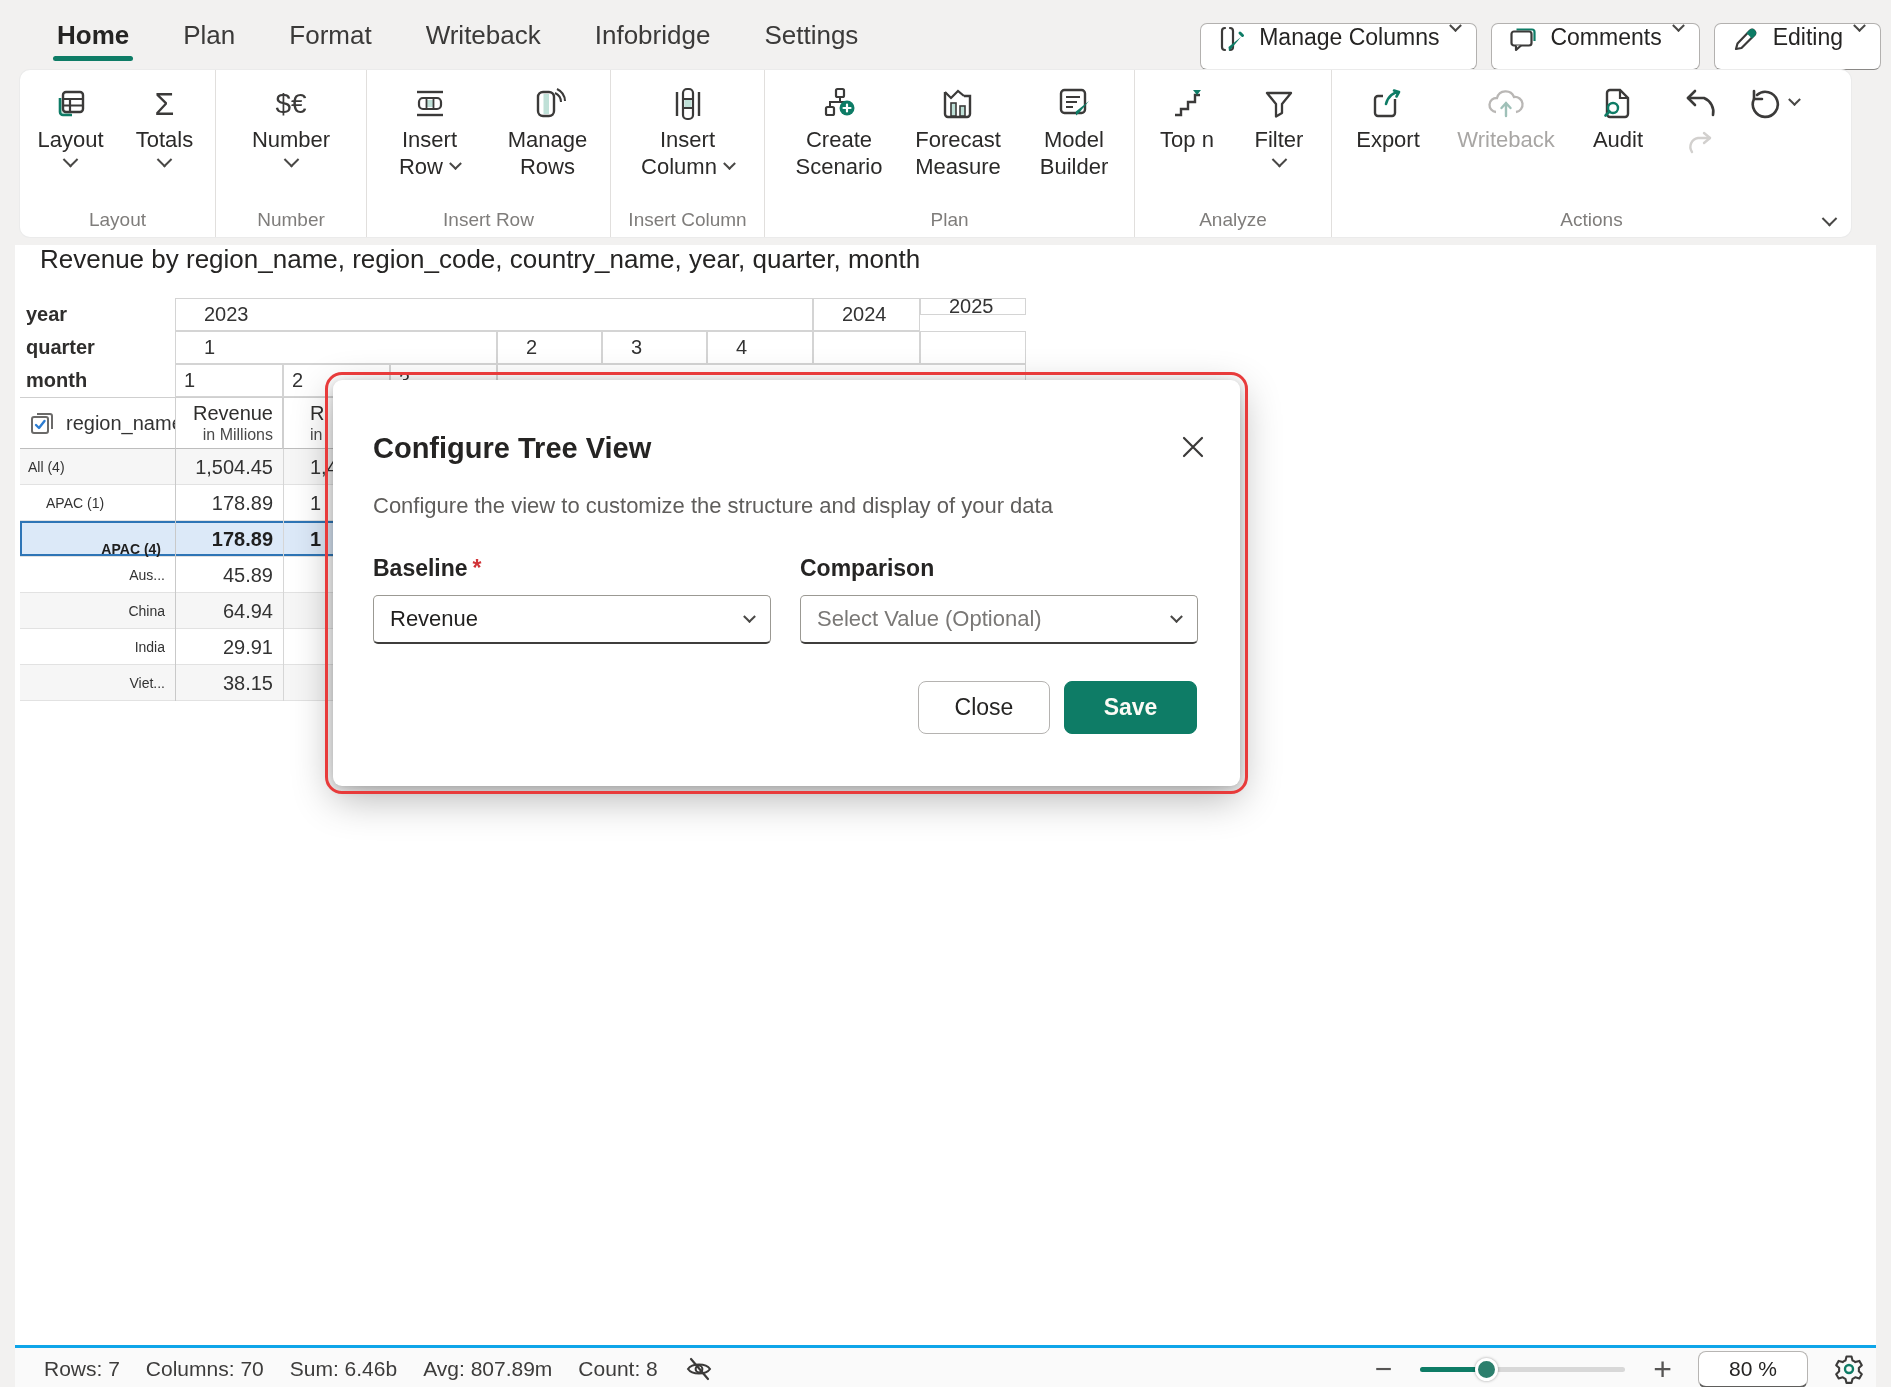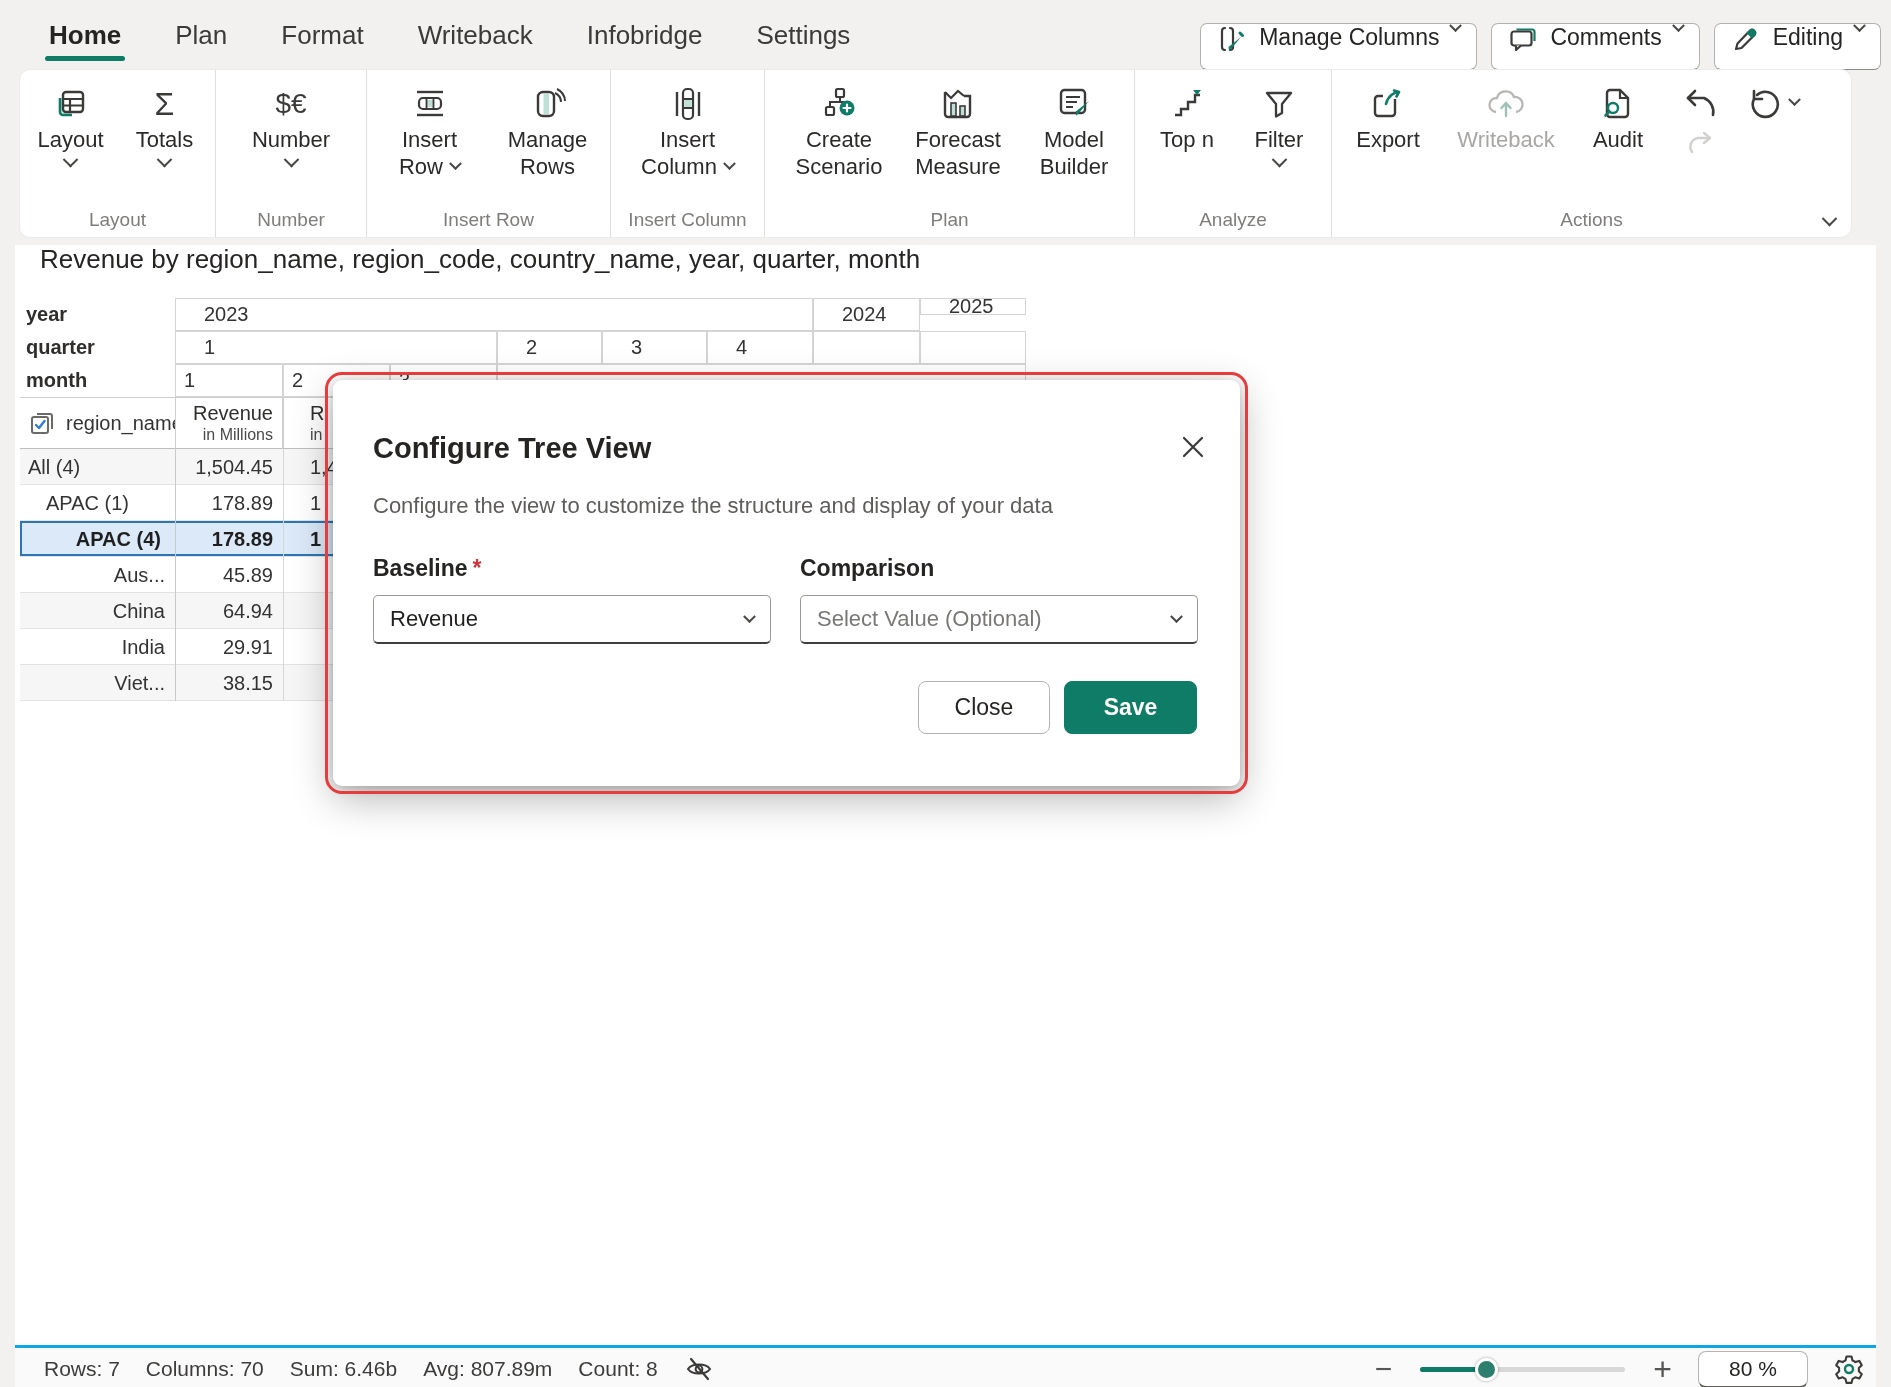--- a/index.html
+++ b/index.html
@@ -4,21 +4,21 @@
 <style>
   * { margin:0; padding:0; box-sizing:border-box; }
   html,body { background:#e9e9e9; }
   body { font-family:"Liberation Sans","DejaVu Sans",sans-serif; }
   .screen { position:relative; width:1891px; height:1387px; background:#f2f1f0; overflow:hidden; }
 
   
   .menubar { position:absolute; left:0; top:0; width:1891px; height:70px; background:#f2f1f0; }
   .menu-tabs { position:absolute; left:47px; top:0; height:70px; display:flex; align-items:center; gap:50px; }
   .menu-tab { font-size:26px; color:#3b3a39; cursor:default; position:relative; padding:14px 2px; }
-  .menu-tab.active { font-weight:700; color:#252423; }
+  .menu-tab.active { font-weight:700; color:#252423;margin-left:8px; }
   .menu-tab.active::after { content:""; position:absolute; left:-2px; right:-2px; bottom:4px; height:5px; border-radius:3px; background:#0e7c66; }
   .topbtns { position:absolute; right:10px; top:23px; display:flex; gap:14px; }
   .topbtn { height:47px; background:#fff; border:1px solid #b3b1af; border-bottom-color:#8a8886; border-radius:7px; display:flex; gap:12px; padding:0 16px; font-size:23px; color:#252423; }
   .topbtn svg { display:block; }
 
   
   .ribbon { position:absolute; left:20px; top:70px; width:1831px; height:167px; background:#fff; border-radius:10px; box-shadow:0 0 0 1px #ebebeb; }
   .rgroup { position:absolute; top:0; height:167px; }
   .rgroup.divider { border-right:1px solid #e1dfdd; }
   .rgroup-label { position:absolute; left:0; right:0; bottom:6px; text-align:center; font-size:19px; color:#7f7d7b; }
@@ -42,21 +42,21 @@
   .cell { position:absolute; font-size:20px; color:#333; display:flex; align-items:center; background:#fff; }
   .hcell { border:1px solid #d4d4d4; padding-left:28px; }
   .axis { background:transparent; padding-left:6px; font-weight:600; color:#2f2e2d; }
   .mcell { padding-left:8px; }
   .dimhead { border-top:1px solid #cfcfcf; border-bottom:1px solid #bdbdbd; padding-left:8px; gap:10px; font-size:20px; }
   .meashead { border:1px solid #cfcfcf; border-bottom-color:#bdbdbd; flex-direction:column; align-items:flex-end; justify-content:center; padding-right:9px; }
   .meashead .m1 { font-size:20px; line-height:23px; color:#2f2e2d; }
   .meashead .m2 { font-size:16px; line-height:19px; color:#4a4a4a; }
   .frag { overflow:hidden; }
   .trow { position:absolute; left:20px; width:370px; height:36px; }
-  .trow .rl { position:absolute; left:0; top:0; width:155px; height:36px; display:flex; align-items:center; font-size:20px; color:#333; }
+  .trow .rl { position:absolute; left:0; top:0; width:155px; height:36px; display:flex; align-items:center; font-size:14px; color:#333; }
   .trow .rv { position:absolute; left:155px; top:0; width:108px; height:36px; display:flex; align-items:center; justify-content:flex-end; padding-right:10px; font-size:20px; color:#333; border-left:1px solid #c9c9c9; }
   .trow .rf { position:absolute; left:263px; top:0; width:107px; height:36px; display:flex; align-items:center; padding-left:26px; font-size:20px; color:#333; border-left:1px solid #d6d6d6; overflow:hidden; }
   .trow { border-bottom:1px solid #e2e2e2; }
   .trow.odd { background:#f6f6f6; }
   .trow.selected { background:#dce9f8; box-shadow:inset 0 0 0 2px #2e75b6; font-weight:700; }
   .trow.selected .rl, .trow.selected .rv, .trow.selected .rf { font-weight:700; color:#1f1f1f; }
 
   
   .modal { position:absolute; left:333px; top:380px; width:907px; height:406px; background:#fff; border-radius:9px; box-shadow:0 12px 40px rgba(0,0,0,.30), 0 2px 10px rgba(0,0,0,.18); outline:3px solid #e83b3b; outline-offset:5px; z-index:30; padding:0 40px; }
   .modal-title { margin-top:52px; font-size:29px; font-weight:600; color:#252423; }
@@ -407,21 +407,21 @@
     <div class="rl" style="padding-left:8px;">All (4)</div>
     <div class="rv">1,504.45</div>
     <div class="rf">1,4</div>
   </div>
   <div class="trow" style="top:485px;">
     <div class="rl" style="padding-left:26px;">APAC (1)</div>
     <div class="rv">178.89</div>
     <div class="rf">1</div>
   </div>
   <div class="trow selected" style="top:521px;">
-    <div class="rl" style="justify-content:flex-end; padding-right:14px; width:155px;">APAC (4)</div>
+    <div class="rl" style="justify-content:flex-end; padding-right:14px; width:155px;margin-top:10px;">APAC (4)</div>
     <div class="rv">178.89</div>
     <div class="rf">1</div>
   </div>
   <div class="trow" style="top:557px;">
     <div class="rl" style="justify-content:flex-end; padding-right:10px;">Aus...</div>
     <div class="rv">45.89</div>
     <div class="rf"></div>
   </div>
   <div class="trow odd" style="top:593px;">
     <div class="rl" style="justify-content:flex-end; padding-right:10px;">China</div>

